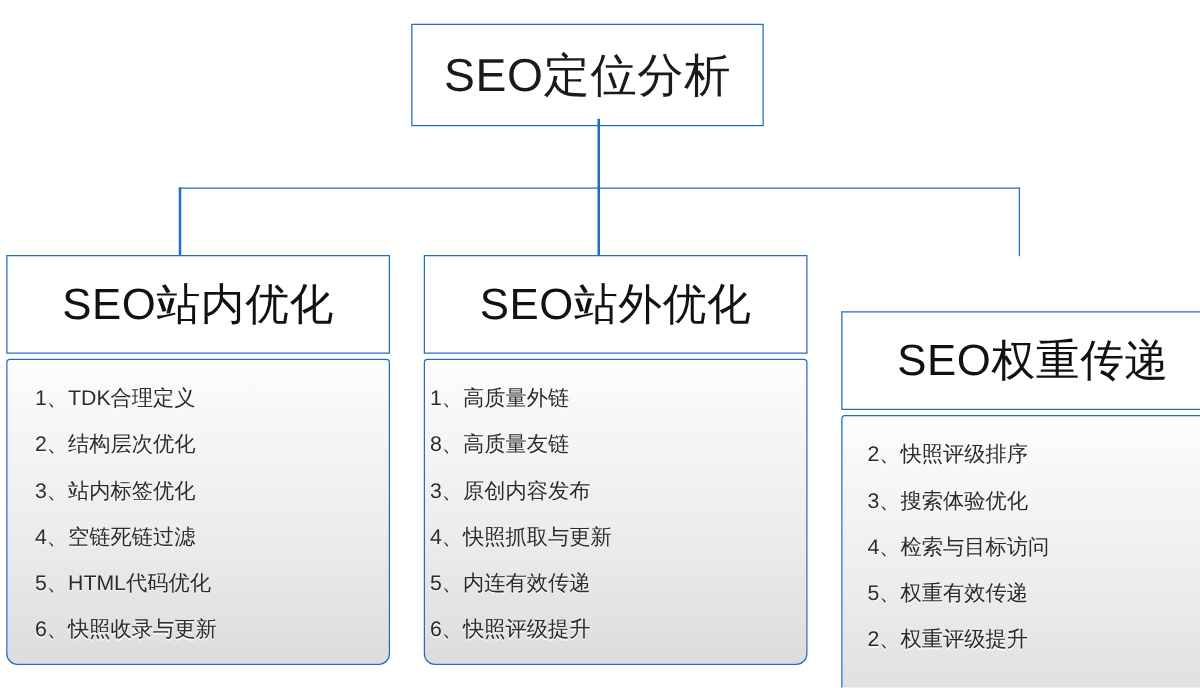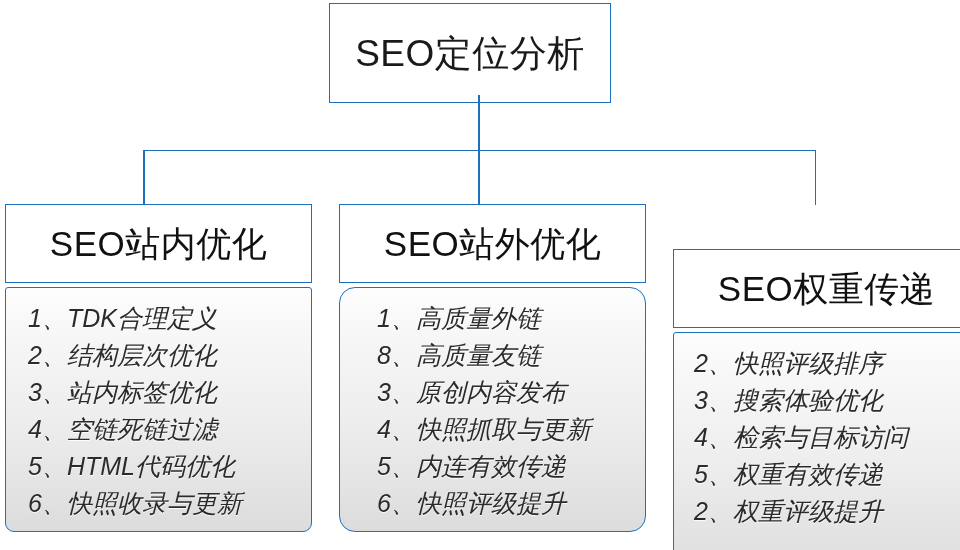--- a/index.html
+++ b/index.html
@@ -17,23 +17,23 @@
   #diagram {
     position: relative;
     width: 960px;
     height: 550px;
   }
 
   
   .root-box {
     position: absolute;
     left: 329px;
-    top: 3px;
+    top: 19px;
     width: 282px;
-    height: 100px;
+    height: 82px;
     box-sizing: border-box;
     border: 1.6px solid #1F6FBF;
     background: #ffffff;
     display: flex;
     align-items: center;
     justify-content: center;
   }
   .root-label {
     font-size: 37px;
     color: #1a1a1a;
@@ -113,30 +113,29 @@
     margin-top: 4px;
     border: 1.6px solid #1F6FBF;
     border-radius: 3px 3px 9px 9px;
     background: linear-gradient(to bottom, #fdfdfd 0%, #f6f6f6 22%, #ededed 55%, #e2e2e2 85%, #dcdcdc 100%);
     padding: 12px 0 10px 0;
     display: flex;
     flex-direction: column;
     justify-content: flex-start;
   }
   .col-body.col-body-1 { padding-left: 22px; }
-  .col-body.col-body-2 { padding-left: 37px; border-radius: 16px; }
+  .col-body.col-body-2 { padding-left: 4px; }
   .col-body.col-body-3 { padding-left: 20px; }
 
   .list-item {
-    font-size: 25px;
+    font-size: 17px;
     color: #2b2b2b;
     line-height: 37px;
     white-space: nowrap;
     text-shadow: 0 1px 0 rgba(255,255,255,0.85);
-    font-style: italic;
   }
 </style>
 </head>
 <body>
 
 <div id="diagram">
 
   <div class="root-box">
     <span class="root-label">SEO定位分析</span>
   </div>

